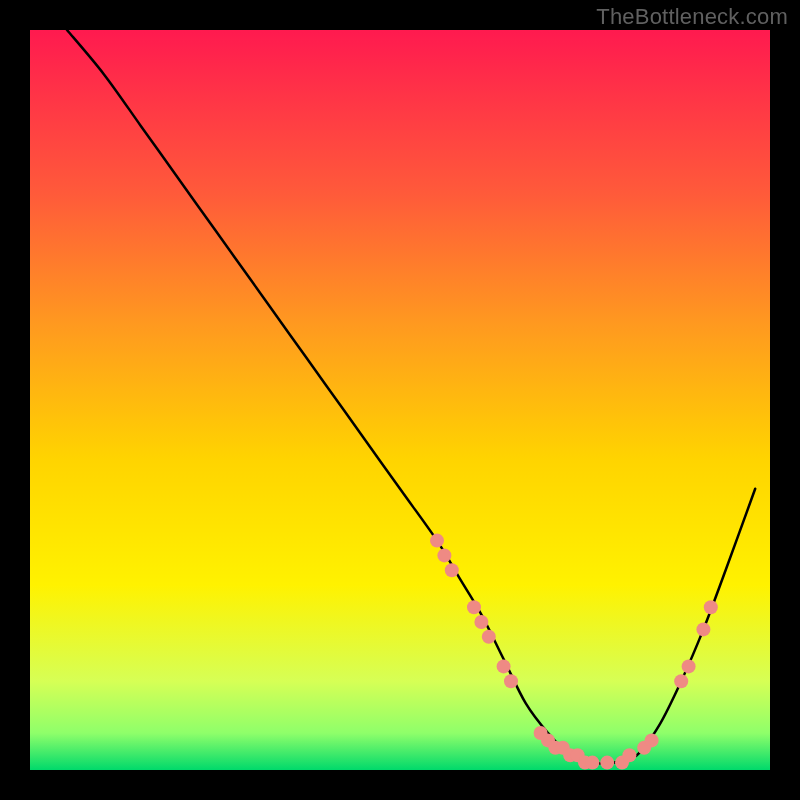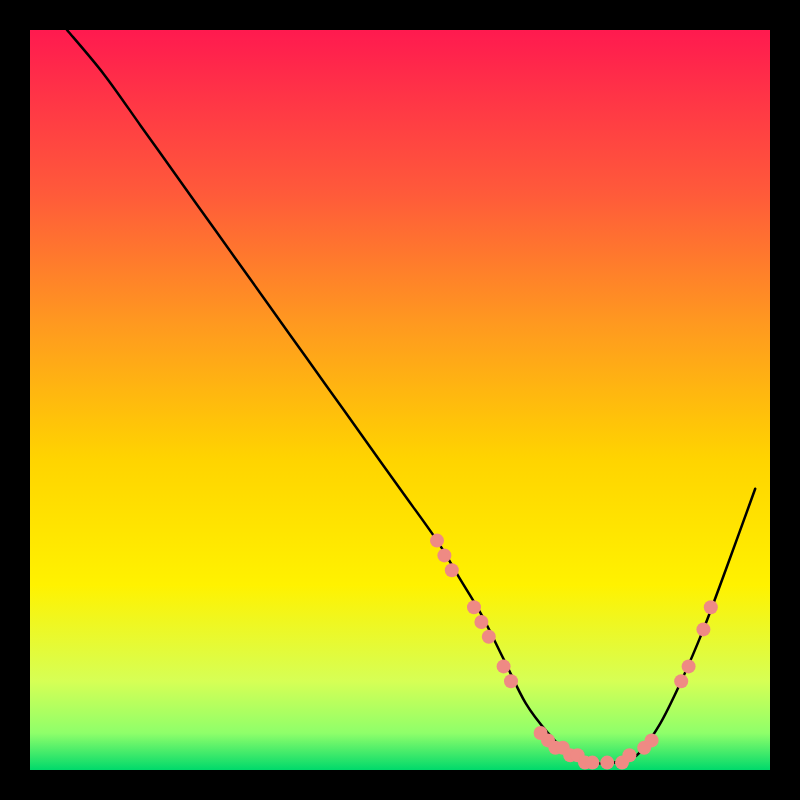--- a/index.html
+++ b/index.html
@@ -33,20 +33,21 @@
     top: 30px;
     width: 740px;
     height: 740px;
   }
   svg { display: block; }
 </style>
 </head>
 <body>
 
 <div class="frame">
+  <div class="watermark">TheBottleneck.com</div>
   <div class="plot">
     <svg id="chart-svg" width="740" height="740" viewBox="0 0 740 740">
       <defs>
         <linearGradient id="bg-grad" x1="0" y1="0" x2="0" y2="1">
           <stop offset="0%" stop-color="#ff1a4f"></stop>
           <stop offset="22%" stop-color="#ff5a3a"></stop>
           <stop offset="40%" stop-color="#ff9a1f"></stop>
           <stop offset="58%" stop-color="#ffd400"></stop>
           <stop offset="75%" stop-color="#fff200"></stop>
           <stop offset="88%" stop-color="#d6ff55"></stop>

